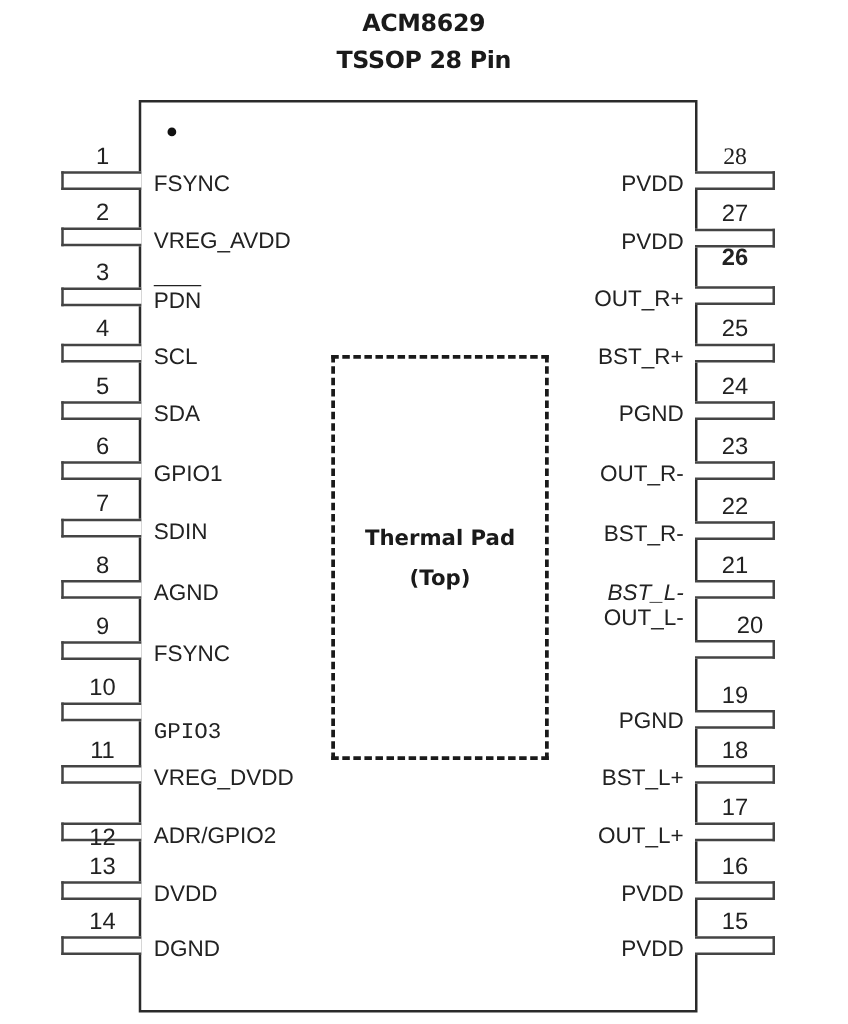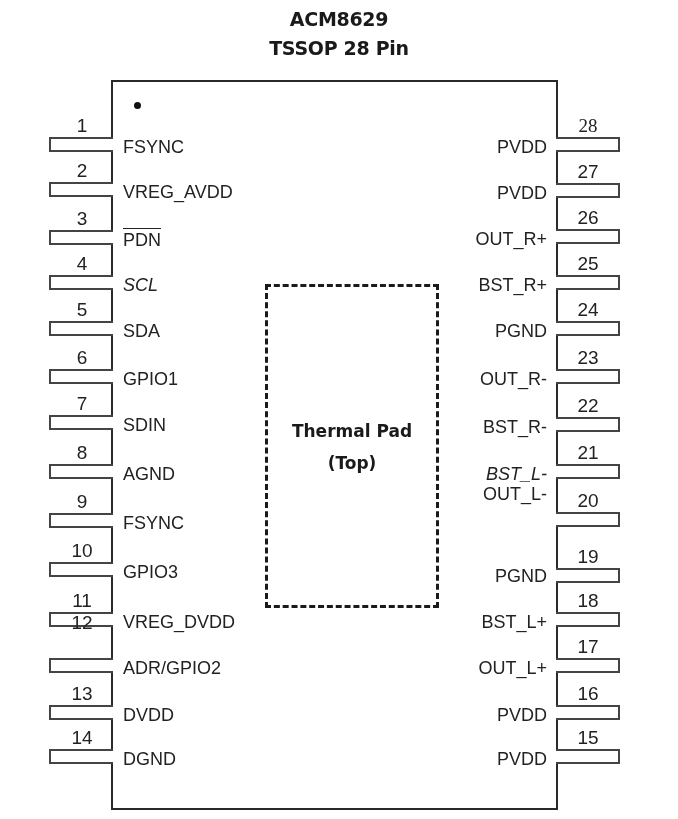--- a/index.html
+++ b/index.html
@@ -38,77 +38,77 @@
     <div class="pnum" style="left: 50px; top: 116px;">1</div>
     <div class="pname left" style="top: 137px;">FSYNC</div>
     <div class="pin left" style="top: 182px;"></div>
     <div class="pnum" style="left: 50px; top: 161px;">2</div>
     <div class="pname left" style="top: 182px;">VREG_AVDD</div>
     <div class="pin left" style="top: 230px;"></div>
     <div class="pnum" style="left: 50px; top: 209px;">3</div>
     <div class="pname left overbar" style="top: 228px;">PDN</div>
     <div class="pin left" style="top: 275px;"></div>
     <div class="pnum" style="left: 50px; top: 254px;">4</div>
-    <div class="pname left" style="top: 275px; font-style: italic;">SCL</div>
+    <div class="pname left" style="top: 275px;">SCL</div>
     <div class="pin left" style="top: 321px;"></div>
     <div class="pnum" style="left: 50px; top: 300px;">5</div>
     <div class="pname left" style="top: 321px;">SDA</div>
     <div class="pin left" style="top: 369px;"></div>
     <div class="pnum" style="left: 50px; top: 348px;">6</div>
     <div class="pname left" style="top: 369px;">GPIO1</div>
     <div class="pin left" style="top: 415px;"></div>
     <div class="pnum" style="left: 50px; top: 394px;">7</div>
     <div class="pname left" style="top: 415px;">SDIN</div>
     <div class="pin left" style="top: 464px;"></div>
     <div class="pnum" style="left: 50px; top: 443px;">8</div>
     <div class="pname left" style="top: 464px;">AGND</div>
     <div class="pin left" style="top: 513px;"></div>
     <div class="pnum" style="left: 50px; top: 492px;">9</div>
     <div class="pname left" style="top: 513px;">FSYNC</div>
     <div class="pin left" style="top: 562px;"></div>
     <div class="pnum" style="left: 50px; top: 541px;">10</div>
-    <div class="pname left" style="top: 562px;">GPIO3</div>
+    <div class="pname left" style="top: 576px; font-family: Liberation Mono, monospace;">GPIO3</div>
     <div class="pin left" style="top: 612px;"></div>
     <div class="pnum" style="left: 50px; top: 591px;">11</div>
     <div class="pname left" style="top: 612px;">VREG_DVDD</div>
     <div class="pin left" style="top: 658px;"></div>
-    <div class="pnum" style="left: 50px; top: 613px;">12</div>
+    <div class="pnum" style="left: 50px; top: 661px;">12</div>
     <div class="pname left" style="top: 658px;">ADR/GPIO2</div>
     <div class="pin left" style="top: 705px;"></div>
     <div class="pnum" style="left: 50px; top: 684px;">13</div>
     <div class="pname left" style="top: 705px;">DVDD</div>
     <div class="pin left" style="top: 749px;"></div>
     <div class="pnum" style="left: 50px; top: 728px;">14</div>
     <div class="pname left" style="top: 749px;">DGND</div>
     <div class="pin right" style="top: 137px;"></div>
     <div class="pnum" style="left: 556px; top: 116px; font-family: Liberation Serif, serif;">28</div>
     <div class="pname right" style="top: 137px;">PVDD</div>
     <div class="pin right" style="top: 183px;"></div>
     <div class="pnum" style="left: 556px; top: 162px;">27</div>
     <div class="pname right" style="top: 183px;">PVDD</div>
     <div class="pin right" style="top: 229px;"></div>
-    <div class="pnum" style="left: 556px; top: 208px;">26</div>
+    <div class="pnum" style="left: 556px; top: 197px; font-weight: bold;">26</div>
     <div class="pname right" style="top: 229px;">OUT_R+</div>
     <div class="pin right" style="top: 275px;"></div>
     <div class="pnum" style="left: 556px; top: 254px;">25</div>
     <div class="pname right" style="top: 275px;">BST_R+</div>
     <div class="pin right" style="top: 321px;"></div>
     <div class="pnum" style="left: 556px; top: 300px;">24</div>
     <div class="pname right" style="top: 321px;">PGND</div>
     <div class="pin right" style="top: 369px;"></div>
     <div class="pnum" style="left: 556px; top: 348px;">23</div>
     <div class="pname right" style="top: 369px;">OUT_R-</div>
     <div class="pin right" style="top: 417px;"></div>
     <div class="pnum" style="left: 556px; top: 396px;">22</div>
     <div class="pname right" style="top: 417px;">BST_R-</div>
     <div class="pin right" style="top: 464px;"></div>
     <div class="pnum" style="left: 556px; top: 443px;">21</div>
     <div class="pname right" style="top: 464px; font-style: italic;">BST_L-</div>
     <div class="pin right" style="top: 512px;"></div>
-    <div class="pnum" style="left: 556px; top: 491px;">20</div>
+    <div class="pnum" style="left: 556px; top: 491px; padding-left: 12px;">20</div>
     <div class="pname right" style="top: 484px;">OUT_L-</div>
     <div class="pin right" style="top: 568px;"></div>
     <div class="pnum" style="left: 556px; top: 547px;">19</div>
     <div class="pname right" style="top: 566px;">PGND</div>
     <div class="pin right" style="top: 612px;"></div>
     <div class="pnum" style="left: 556px; top: 591px;">18</div>
     <div class="pname right" style="top: 612px;">BST_L+</div>
     <div class="pin right" style="top: 658px;"></div>
     <div class="pnum" style="left: 556px; top: 637px;">17</div>
     <div class="pname right" style="top: 658px;">OUT_L+</div>

